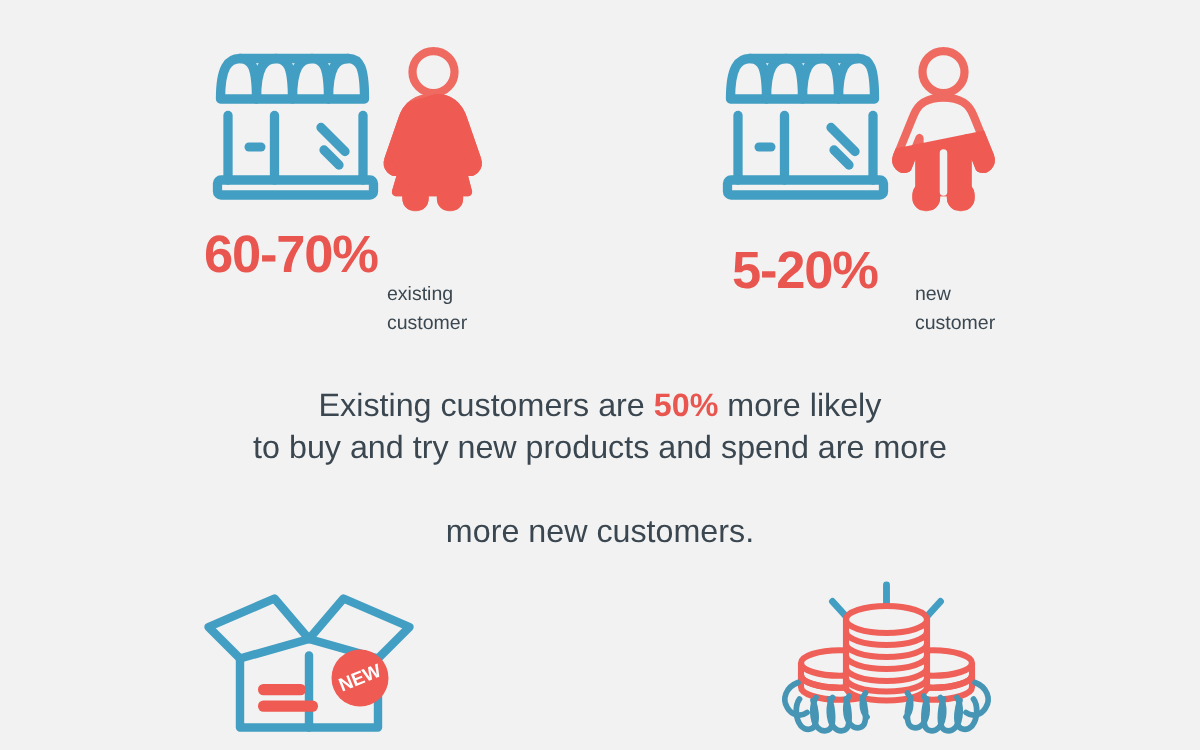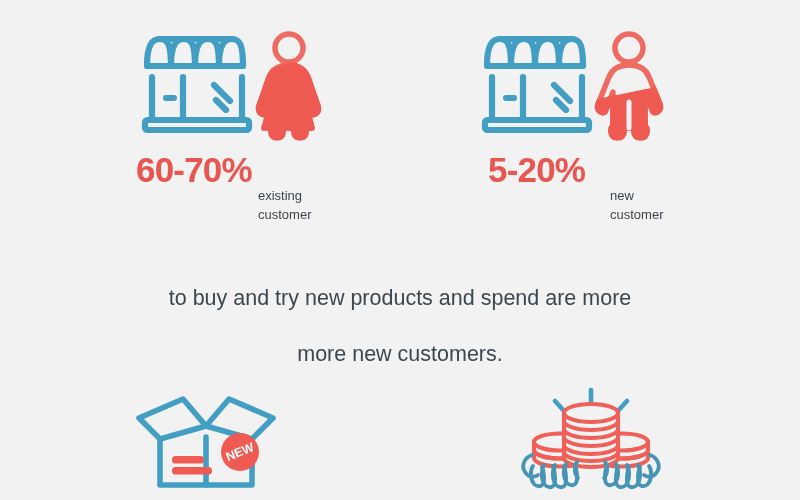--- a/index.html
+++ b/index.html
@@ -62,21 +62,21 @@
     position: absolute;
     left: 6px;
     top: 10px;
     color: #e8564f;
     font-size: 35px;
     font-weight: bold;
     letter-spacing: -0.8px;
     line-height: 1;
     white-space: nowrap;
   }
-  #group-new .pct { left: 18px; }
+  #group-new .pct { left: 18px; margin-top: 11px; }
 
   .who {
     position: absolute;
     left: 128px;
     top: 4px;
     color: #3b4750;
     font-size: 13px;
     line-height: 19px;
     font-weight: normal;
     white-space: nowrap;
@@ -239,21 +239,21 @@
     <div class="label-row">
       <span class="pct">5-20%</span>
       <span class="who">
         <span>new</span><br>
         <span>customer</span>
       </span>
     </div>
   </div>
 
   <div id="center-statement">
-    <br>
+    <span><span>Existing customers are </span><span class="hl">50%</span><span> more likely</span></span><br>
     <span>to buy and try new products and spend are more</span><br>
     <br>
     <span>more new customers.</span>
   </div>
 
   <div id="box-icon-wrap">
     <svg width="150" height="100" viewBox="0 0 150 100">
       <g fill="none" stroke="#429ec2" stroke-width="5.6" stroke-linejoin="round" stroke-linecap="round">
 
         <path d="M24 47 L24 93 L116 93 L116 47"></path>

